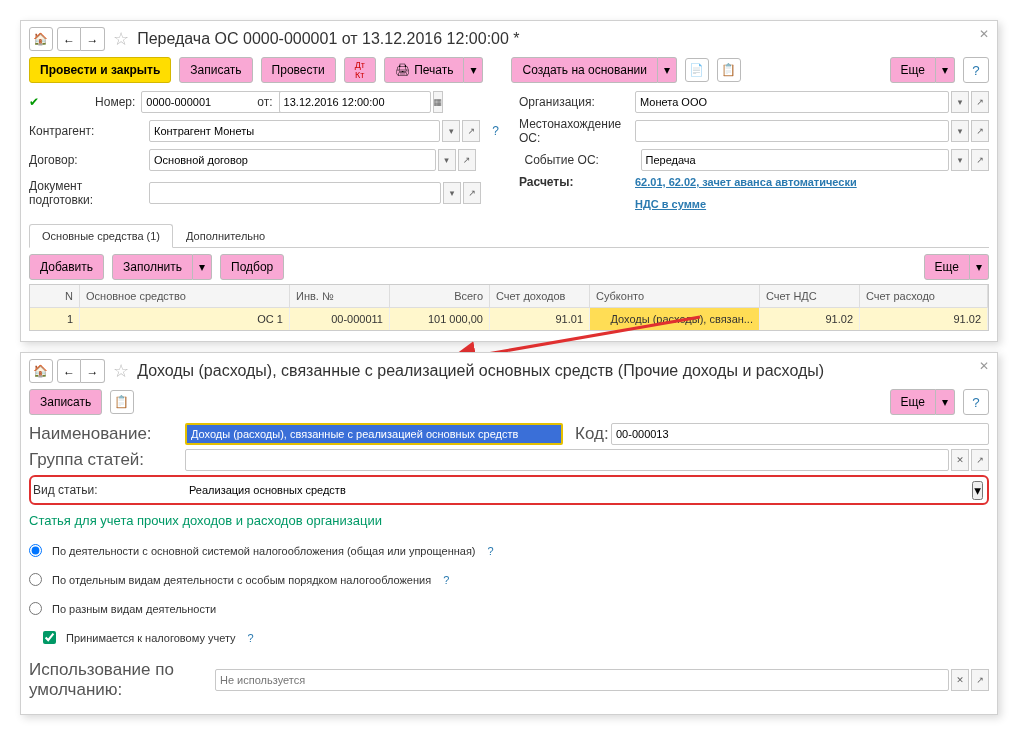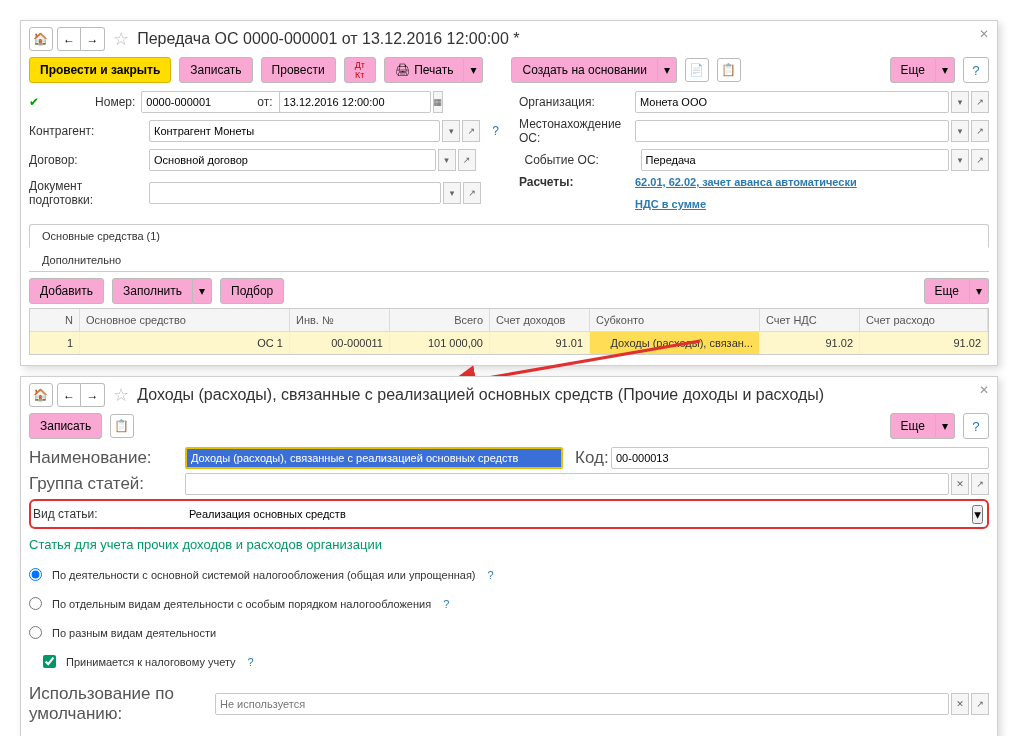--- a/index.html
+++ b/index.html
@@ -19,21 +19,21 @@
 .spacer { flex: 1; }
 .help-btn { width: 26px; height: 26px; border: 1px solid #bbb; border-radius: 3px; background: #fff; display: inline-flex; align-items: center; justify-content: center; cursor: pointer; color: #2a7ab0; }
 .input-wrap { display: flex; align-items: center; gap: 2px; }
 .input-wrap input { flex: 1; height: 22px; border: 1px solid #c8c8c8; border-radius: 2px; padding: 0 4px; font-size: 11px; background: #fff; }
 .input-wrap .sel-btn { width: 18px; height: 22px; border: 1px solid #c8c8c8; background: #f5f5f5; cursor: pointer; font-size: 9px; color: #666; display: inline-flex; align-items: center; justify-content: center; }
 .row-line { display: flex; align-items: center; gap: 6px; margin-bottom: 4px; }
 .row-line label { width: 114px; color: #555; font-size: 17px; flex-shrink: 0; }
 .row-line .input-wrap { flex: 1; }
 .link { color: #2a7ab0; text-decoration: underline; cursor: pointer; font-size: 11px; }
 .q { color: #2a7ab0; cursor: pointer; margin-left: 6px; }
-.tabs { display: flex; border-bottom: 1px solid #ccc; margin-bottom: 6px; flex-direction: column; }
+.tabs { display: flex; border-bottom: 1px solid #ccc; margin-bottom: 6px; }
 .tab { padding: 5px 12px; border: 1px solid transparent; cursor: pointer; font-size: 11px; position: relative; top: 1px; }
 .tab.active { border: 1px solid #ccc; border-bottom: 1px solid #fff; background: #fff; border-radius: 3px 3px 0 0; }
 .table { border: 1px solid #ccc; width: 100%; }
 .th-row { display: flex; background: #f5f5f5; border-bottom: 1px solid #ddd; }
 .th { padding: 5px 6px; font-size: 11px; color: #555; border-right: 1px solid #ddd; }
 .td-row { display: flex; background: #fff7cc; }
 .td { padding: 5px 6px; font-size: 11px; border-right: 1px solid #eee; text-align: right; }
 .td.hl { background: #ffdd55; }
 .c-n { width: 50px; text-align: right; }
 .c-os { width: 210px; }

